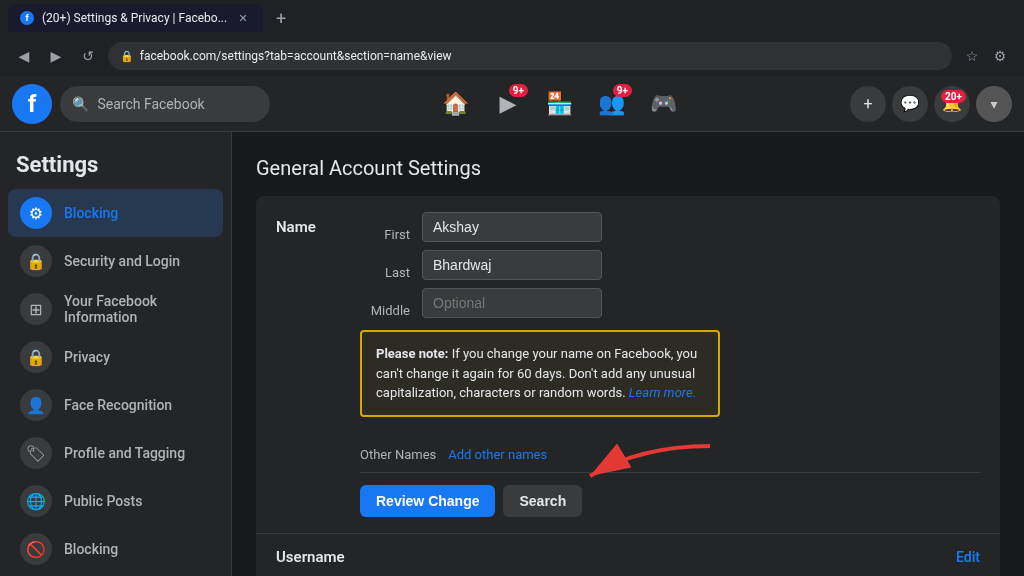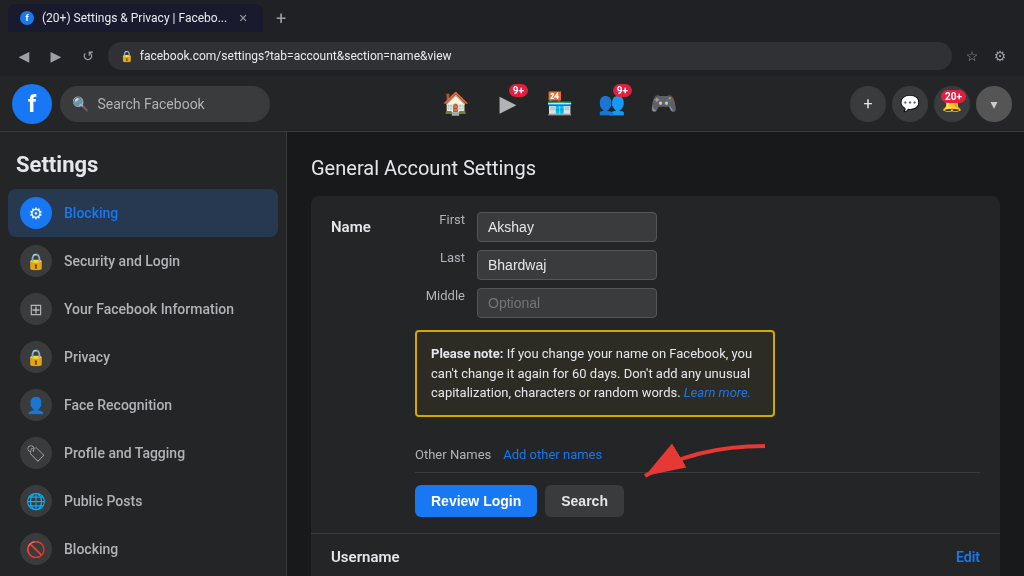--- a/index.html
+++ b/index.html
@@ -187,21 +187,21 @@
 
     
     .fb-main {
       display: flex;
       flex: 1;
       overflow: hidden;
     }
 
     
     .sidebar {
-      width: 287px;
+      width: 232px;
       background: #242526;
       overflow-y: auto;
       padding: 12px 0;
       flex-shrink: 0;
       border-right: 1px solid #3a3b3c;
     }
     .sidebar-title {
       color: #e4e6eb;
       font-size: 22px;
       font-weight: 700;
@@ -268,21 +268,21 @@
 
     
     .name-fields {
       display: flex;
       flex-direction: column;
       gap: 8px;
       max-width: 500px;
     }
     .name-field-row {
       display: flex;
-      align-items: flex-start;
+      align-items: flex-end;
       gap: 12px;
     }
     .name-field-label {
       color: #b0b3b8;
       font-size: 13px;
       width: 50px;
       text-align: right;
       flex-shrink: 0;
     }
     .name-input {
@@ -554,21 +554,21 @@
                     <defs>
                       <marker id="arrowhead" markerWidth="10" markerHeight="7" refX="10" refY="3.5" orient="auto">
                         <polygon points="0 0, 10 3.5, 0 7" fill="#e53935"></polygon>
                       </marker>
                     </defs>
                     <path d="M 150,10 Q 80,10 30,40" stroke="#e53935" stroke-width="4" fill="none" marker-end="url(#arrowhead)"></path>
                   </svg>
                 </div>
 
                 <div class="action-buttons">
-                  <button class="btn-review">Review Login</button>
+                  <button class="btn-review">Review Change</button>
                   <button class="btn-cancel">Search</button>
                 </div>
               </div>
             </div>
           </div>
         </div>
 
         <div class="info-row">
           <span class="info-row-label">Username</span>
           <a class="edit-link">Edit</a>

